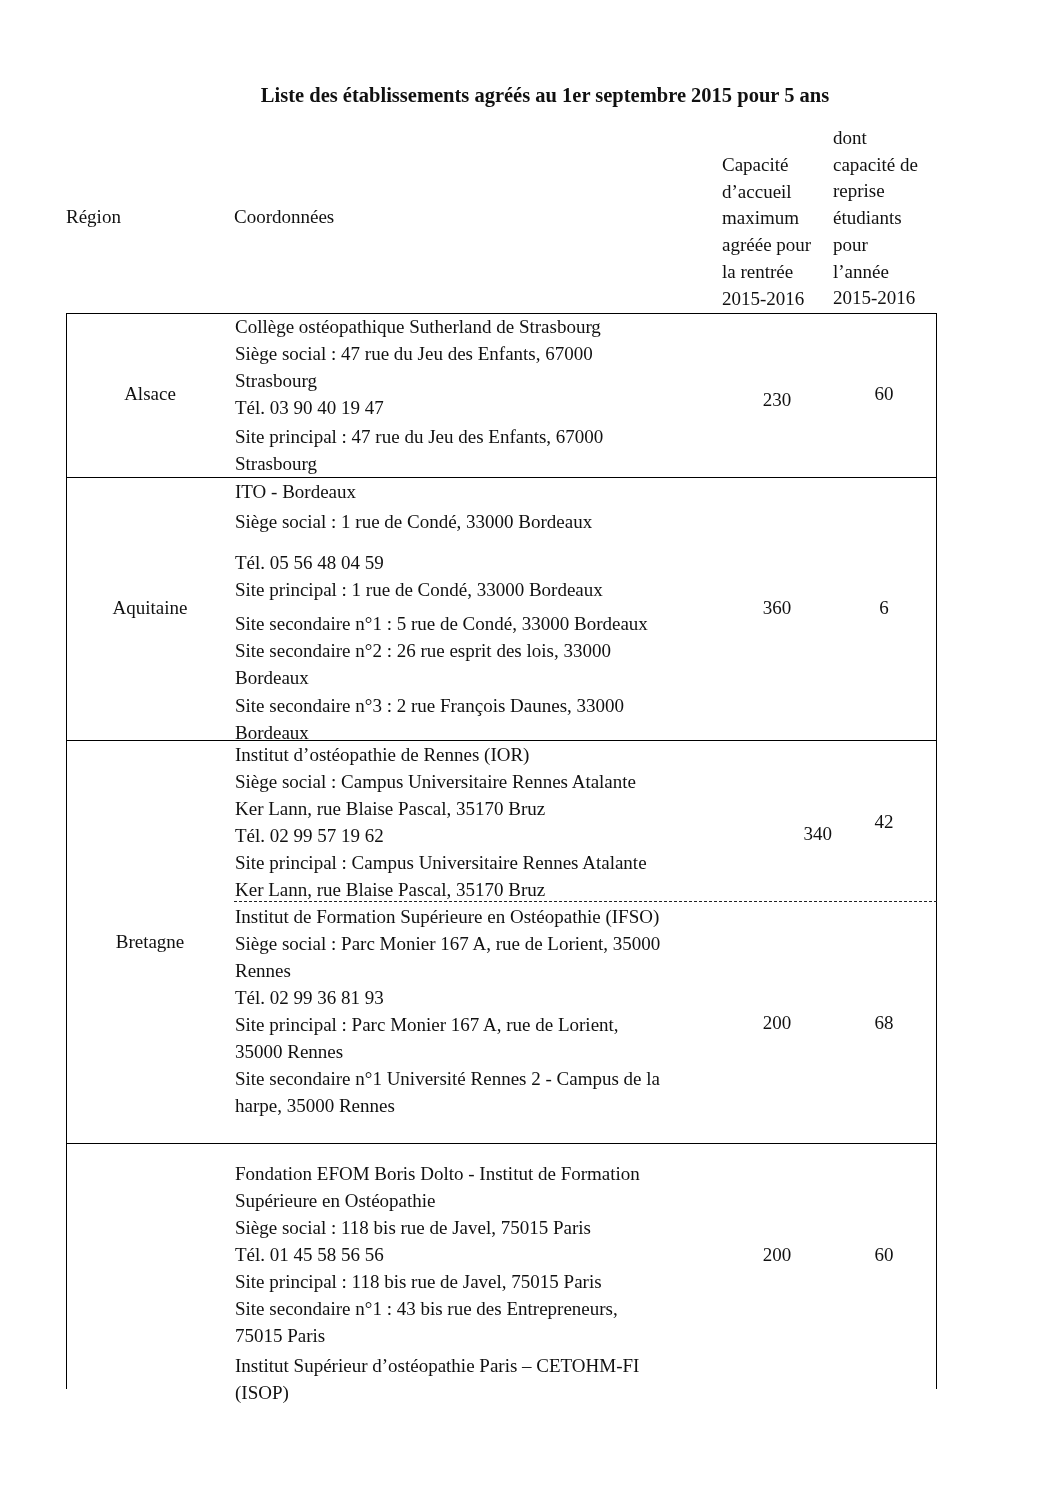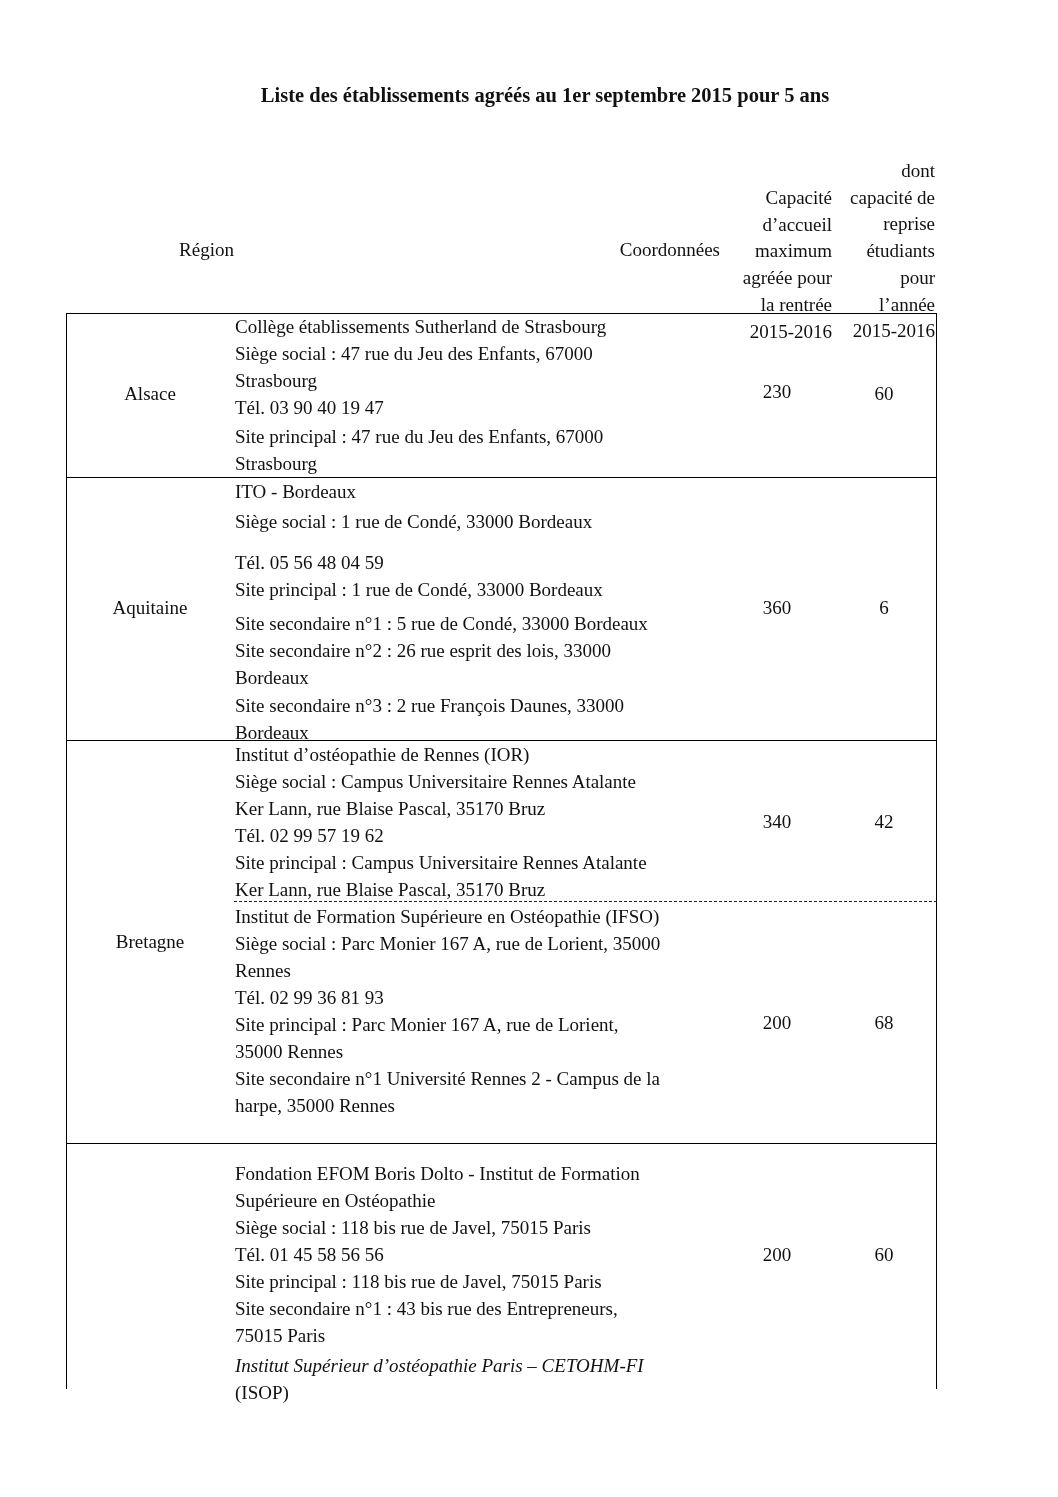--- a/index.html
+++ b/index.html
@@ -7,21 +7,21 @@
     width: 1058px; height: 1497px; position: relative; overflow: hidden;
     font-family: "Liberation Serif", "DejaVu Serif", serif;
     color: #111111;
   }
   .title {
     position: absolute; left: 16px; width: 1058px; top: 84px;
     text-align: center; font-weight: bold; font-size: 20.5px;
     letter-spacing: 0px;
   }
   .hdr {
-    position: absolute; text-align: right; font-size: 19px; line-height: 26.7px; margin-top: 33px;
+    position: absolute; text-align: left; font-size: 19px; line-height: 26.7px;
   }
   .hdr-region { left: 66px; width: 168px; top: 204px; }
   .hdr-coord { left: 234px; width: 486px; top: 204px; }
   .hdr-cap { left: 722px; width: 110px; top: 152px; }
   .hdr-rep { left: 833px; width: 102px; top: 125px; }
 
   .tbl {
     position: absolute; left: 66px; top: 313px; width: 871px;
     border-top: 1.5px solid #000;
   }
@@ -71,28 +71,28 @@
   <div>2015-2016</div>
 </div>
 
 <div class="tbl"></div>
 <div class="vline vleft"></div>
 <div class="vline vright"></div>
 
 <div class="row" style="top:313px;height:165px;">
   <div class="cell-region" style="top:70px;">Alsace</div>
   <div class="cell-coord" style="top:0px;">
-    <span class="line">Collège établissements Sutherland de Strasbourg</span>
+    <span class="line">Collège ostéopathique Sutherland de Strasbourg</span>
     <span class="line">Siège social : 47 rue du Jeu des Enfants, 67000</span>
     <span class="line">Strasbourg</span>
     <span class="line">Tél. 03 90 40 19 47</span>
     <span class="line" style="margin-top:2px;">Site principal : 47 rue du Jeu des Enfants, 67000</span>
     <span class="line">Strasbourg</span>
   </div>
-  <div class="cell-num cell-cap" style="top:68px;">230</div>
+  <div class="cell-num cell-cap" style="top:76px;">230</div>
   <div class="cell-num cell-rep" style="top:70px;">60</div>
   <div class="sep"></div>
 </div>
 
 <div class="row" style="top:478px;height:263px;">
   <div class="cell-region" style="top:119px;">Aquitaine</div>
   <div class="cell-coord" style="top:0px;">
     <span class="line">ITO - Bordeaux</span>
     <span class="line" style="margin-top:3px;">Siège social : 1 rue de Condé, 33000 Bordeaux</span>
     <span class="line" style="margin-top:14px;">Tél. 05 56 48 04 59</span>
@@ -112,21 +112,21 @@
   <div class="cell-region" style="top:190px;">Bretagne</div>
 
   <div class="cell-coord" style="top:0px;">
     <span class="line">Institut d’ostéopathie de Rennes (IOR)</span>
     <span class="line">Siège social : Campus Universitaire Rennes Atalante</span>
     <span class="line">Ker Lann, rue Blaise Pascal, 35170 Bruz</span>
     <span class="line">Tél. 02 99 57 19 62</span>
     <span class="line">Site principal : Campus Universitaire Rennes Atalante</span>
     <span class="line">Ker Lann, rue Blaise Pascal, 35170 Bruz</span>
   </div>
-  <div class="cell-num cell-cap" style="top:70px;">340</div>
+  <div class="cell-num cell-cap" style="top:82px;text-align:right;">340</div>
   <div class="cell-num cell-rep" style="top:70px;">42</div>
   <div class="sep dashed" style="bottom:auto;top:160px;"></div>
 
   <div class="cell-coord" style="top:162px;">
     <span class="line">Institut de Formation Supérieure en Ostéopathie (IFSO)</span>
     <span class="line">Siège social : Parc Monier 167 A, rue de Lorient, 35000</span>
     <span class="line">Rennes</span>
     <span class="line">Tél. 02 99 36 81 93</span>
     <span class="line">Site principal : Parc Monier 167 A, rue de Lorient,</span>
     <span class="line">35000 Rennes</span>
@@ -141,18 +141,18 @@
 <div class="row" style="top:1144px;height:245px;margin-top:16px;">
   <div class="cell-region" style="top:85px;"></div>
   <div class="cell-coord" style="top:0px;">
     <span class="line">Fondation EFOM Boris Dolto - Institut de Formation</span>
     <span class="line">Supérieure en Ostéopathie</span>
     <span class="line">Siège social : 118 bis rue de Javel, 75015 Paris</span>
     <span class="line">Tél. 01 45 58 56 56</span>
     <span class="line">Site principal : 118 bis rue de Javel, 75015 Paris</span>
     <span class="line">Site secondaire n°1 : 43 bis rue des Entrepreneurs,</span>
     <span class="line">75015 Paris</span>
-    <span class="line" style="margin-top:3px;font-style:italic;">Institut Supérieur d’ostéopathie Paris – CETOHM-FI</span>
+    <span class="line" style="margin-top:3px;">Institut Supérieur d’ostéopathie Paris – CETOHM-FI</span>
     <span class="line">(ISOP)</span>
   </div>
   <div class="cell-num cell-cap" style="top:84px;">200</div>
   <div class="cell-num cell-rep" style="top:84px;">60</div>
 </div>
 
 </body></html>

